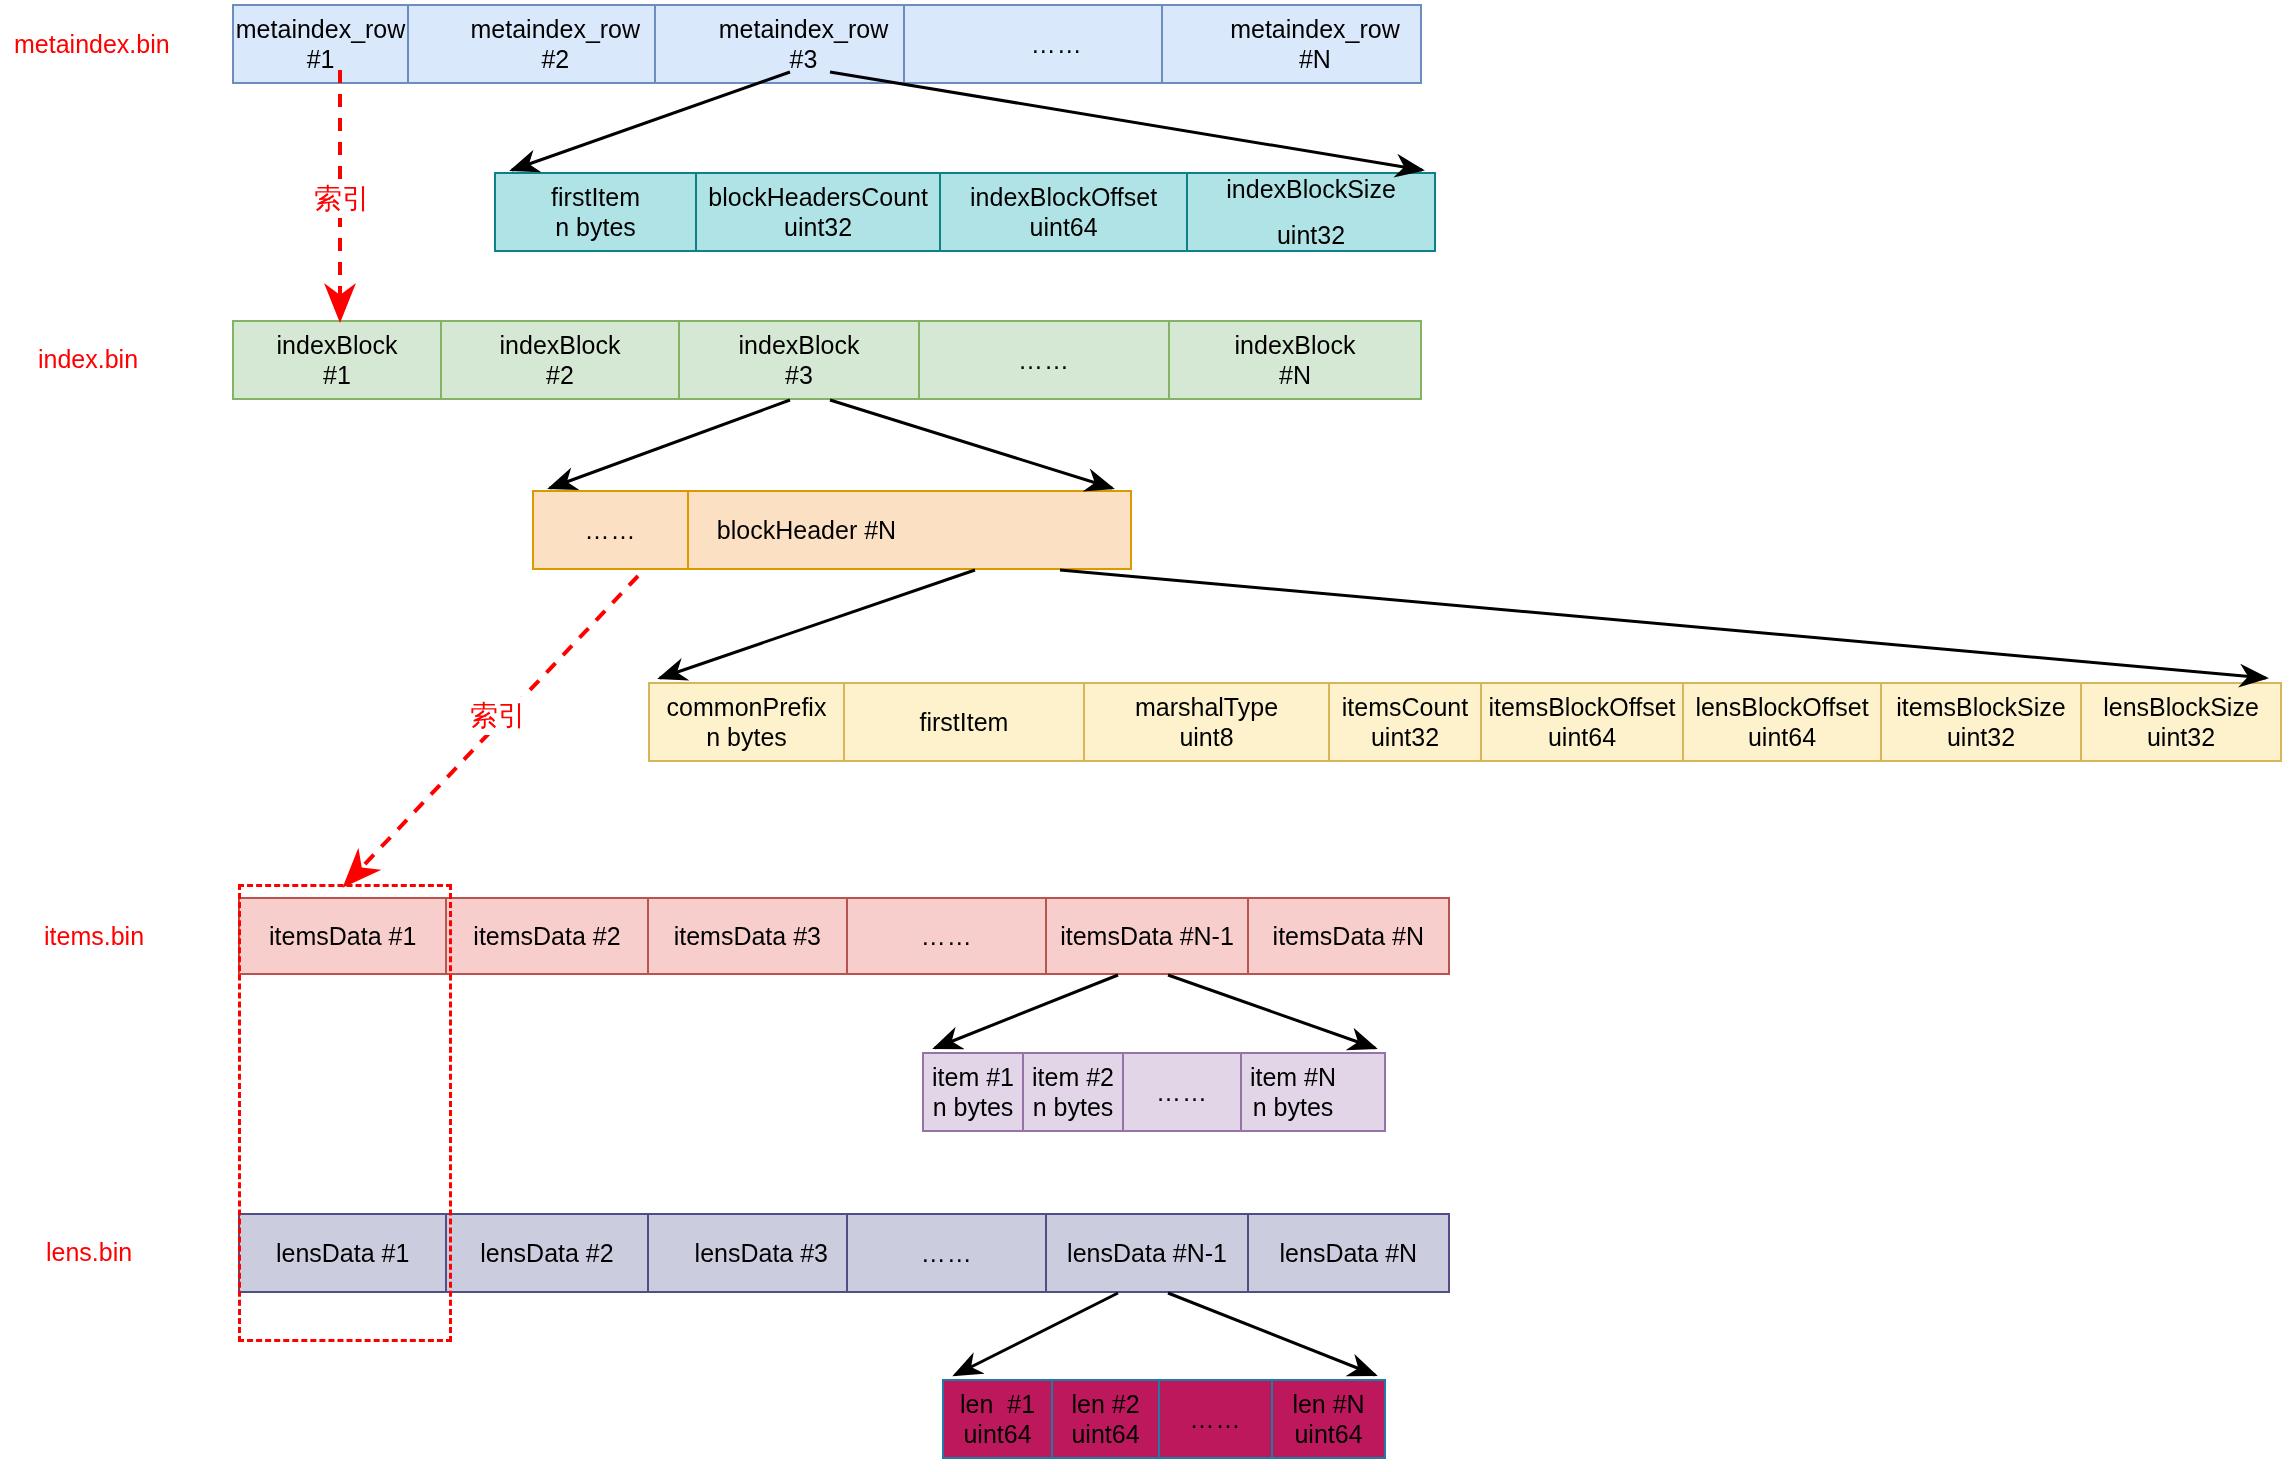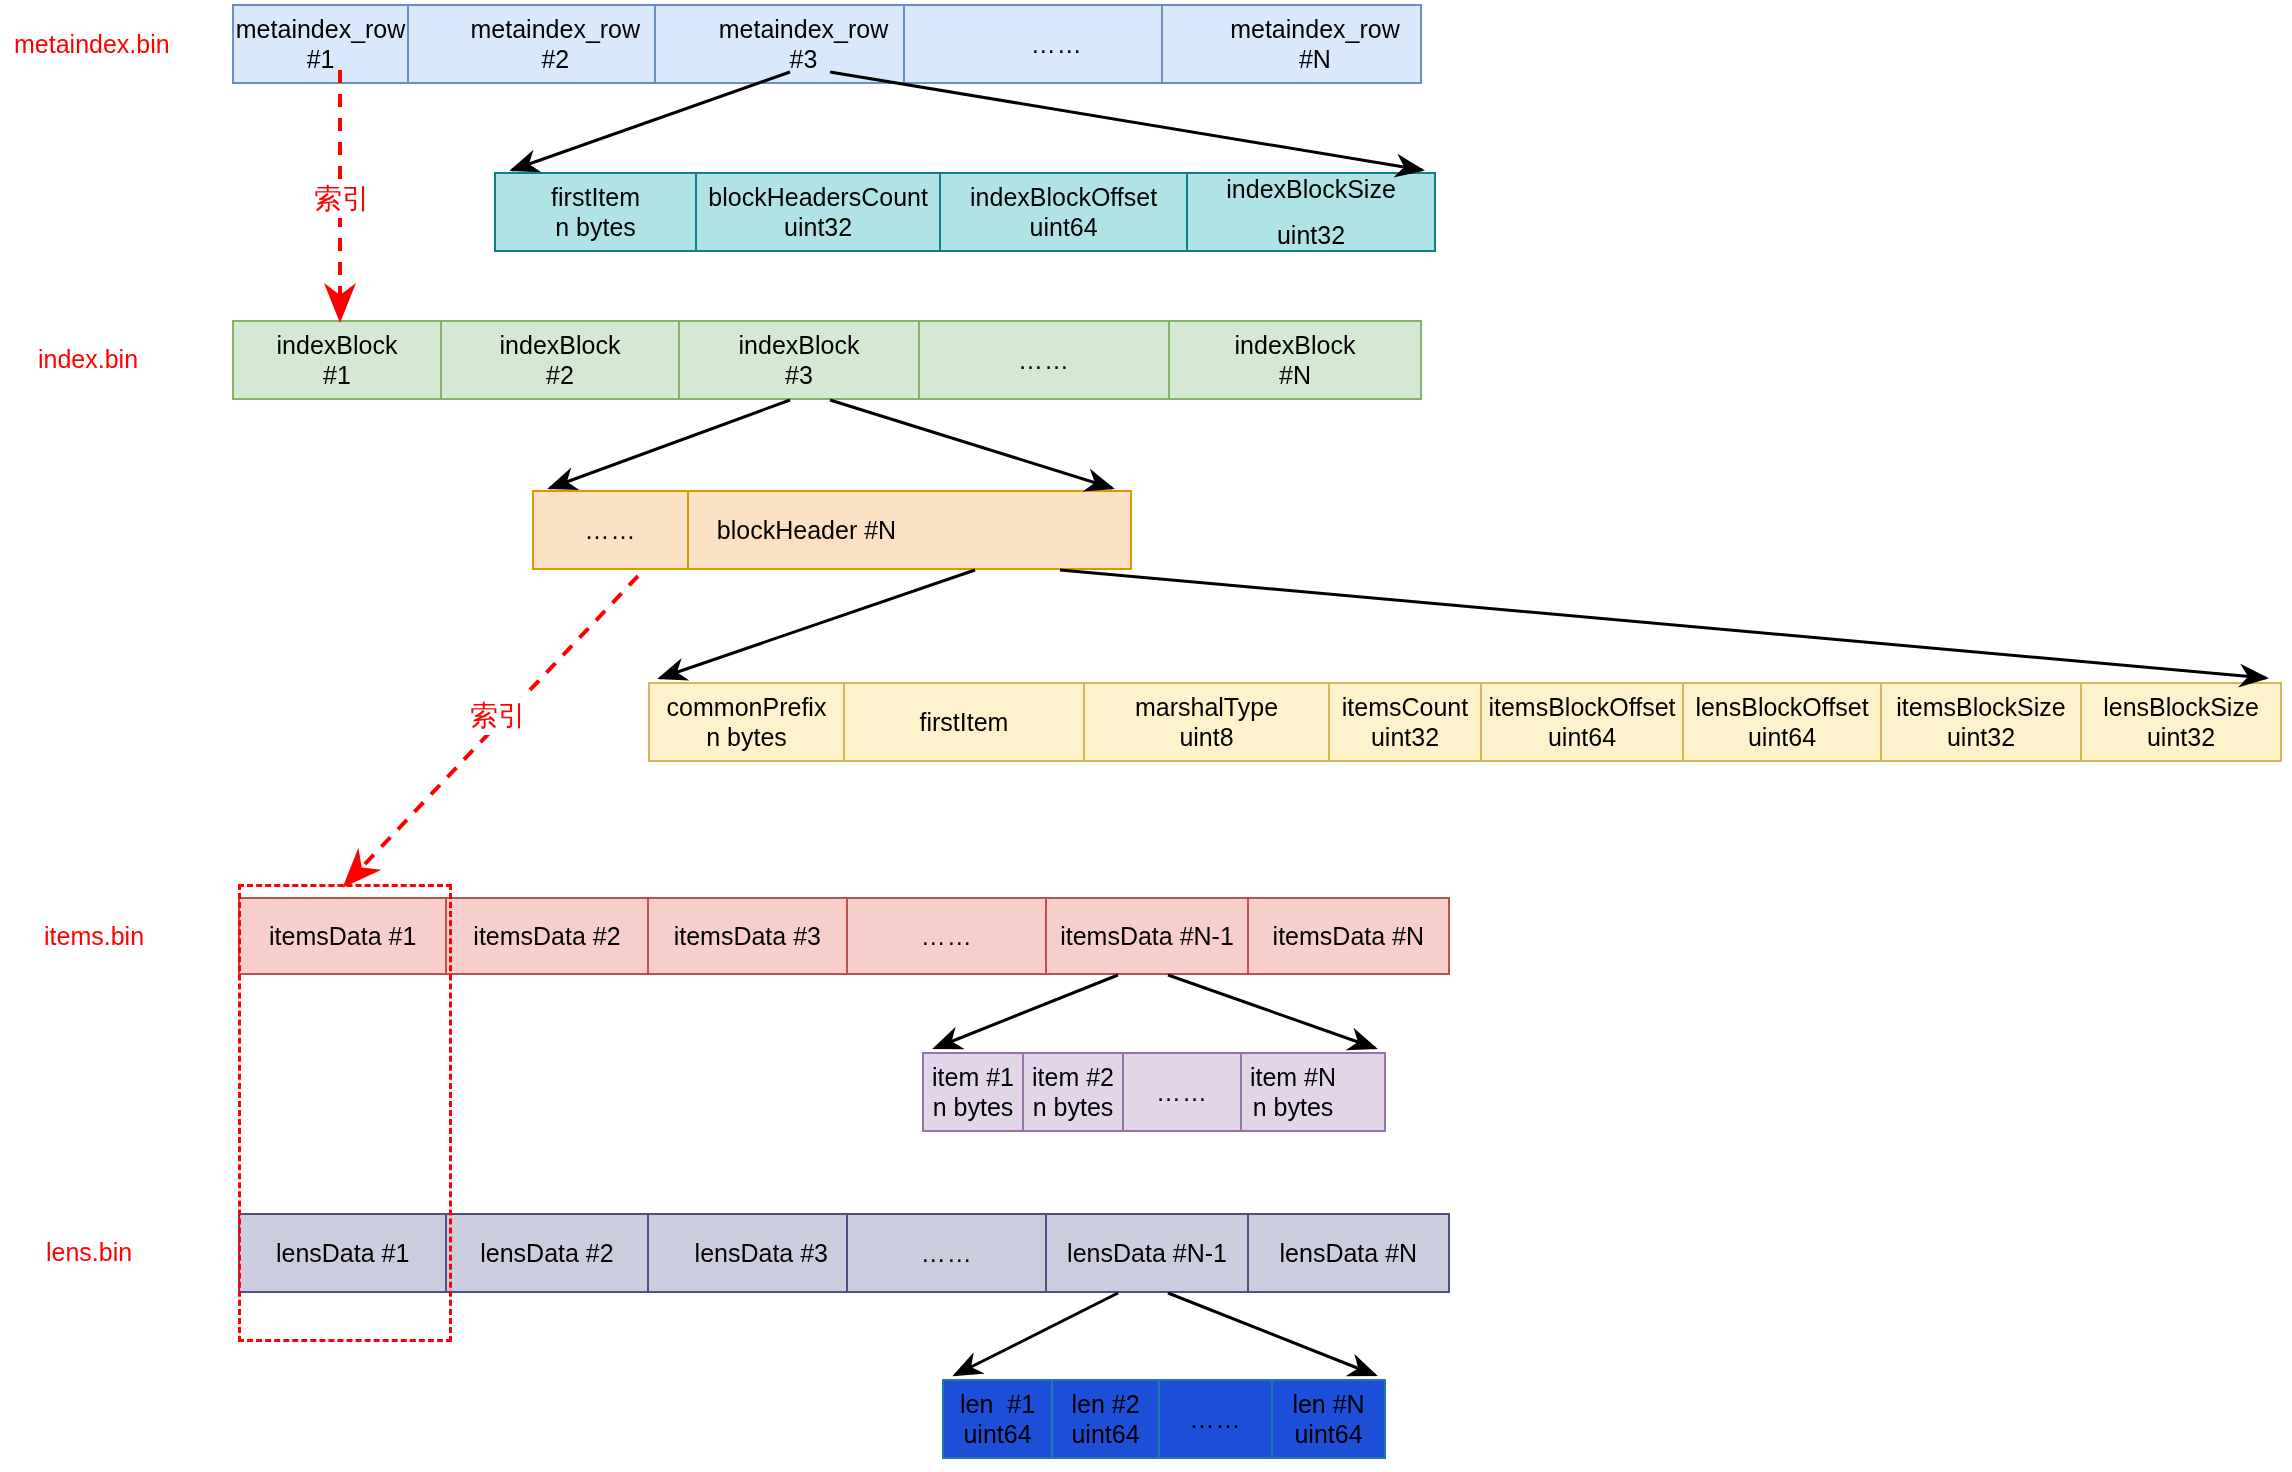--- a/index.html
+++ b/index.html
@@ -82,21 +82,21 @@
   .row-purple { background: #e1d5e7; border: 2px solid #9673a6; }
   .row-purple .cell { border-right: 2px solid #9673a6; }
   .row-purple .cell:last-child { border-right: none; }
 
   
   .row-lavender { background: #ccccdf; border: 2px solid #4f4f86; }
   .row-lavender .cell { border-right: 2px solid #4f4f86; }
   .row-lavender .cell:last-child { border-right: none; }
 
   
-  .row-lblue { background: #1d4ed8; border: 2px solid #1e7ba6; }
+  .row-lblue { background: #be185d; border: 2px solid #1e7ba6; }
   .row-lblue .cell { border-right: 2px solid #1e7ba6; }
   .row-lblue .cell:last-child { border-right: none; }
 
   .file-label {
     position: absolute;
     color: #ff0000;
     font-size: 25px;
     white-space: nowrap;
     z-index: 4;
   }

